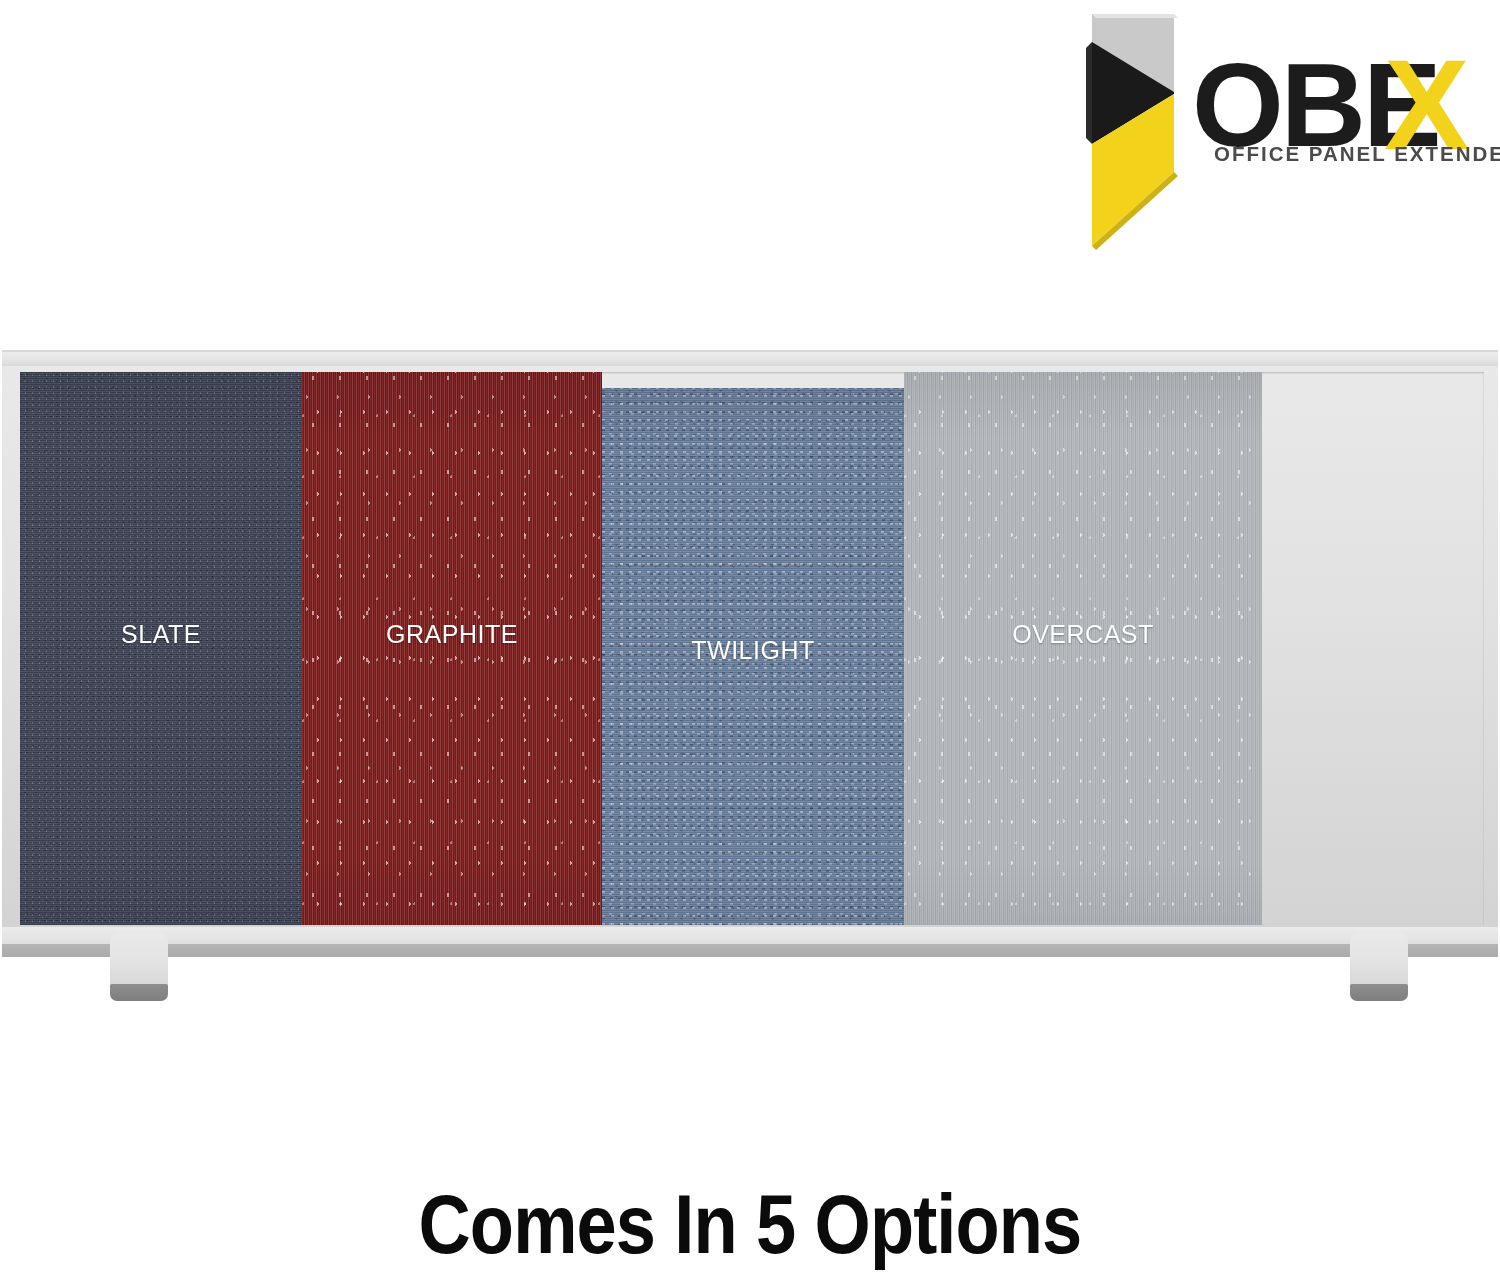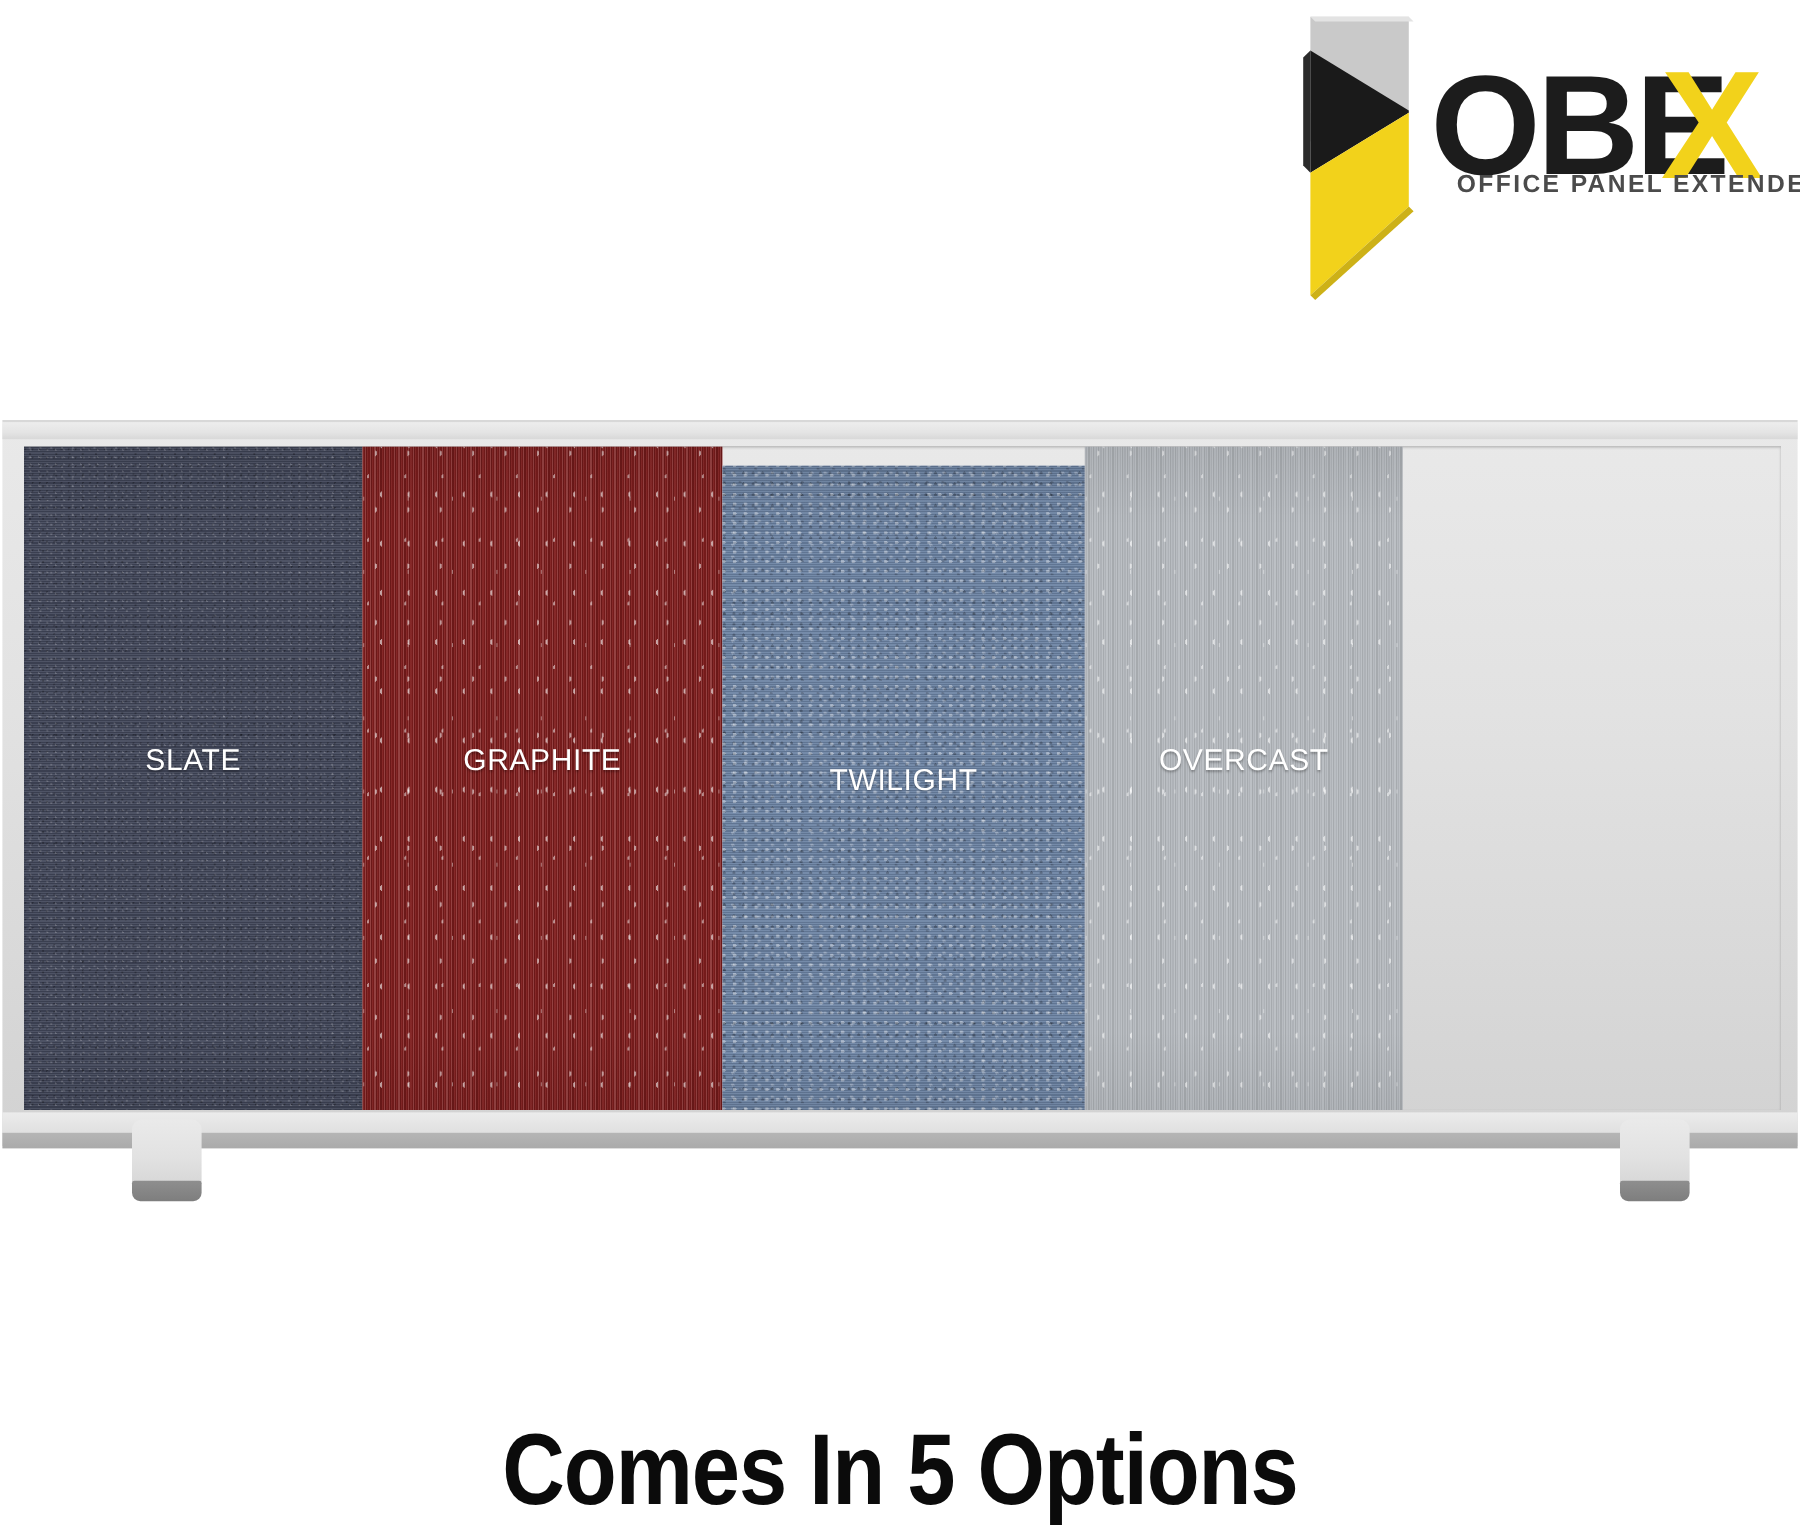--- a/index.html
+++ b/index.html
@@ -270,21 +270,21 @@
       <div class="swatch-label">GRAPHITE</div>
     </div>
 
     <div class="swatch" style="width:302px; background:#6b82a3;margin-top:16px;">
       <div class="tex tex-loop"></div>
       <div class="tex tex-hgrain"></div>
       <div class="vig"></div>
       <div class="swatch-label">TWILIGHT</div>
     </div>
 
-    <div class="swatch" style="width:265px; background:#b6babf;">
+    <div class="swatch" style="width:358px; background:#b6babf;">
       <div class="tex tex-vstripe" style="opacity:.55;"></div>
       <div class="tex tex-fleck"></div>
       <div class="vig"></div>
       <div class="swatch-label">OVERCAST</div>
     </div>
 
 
   </div>
 
   <div class="bracket" id="bracket-left">

